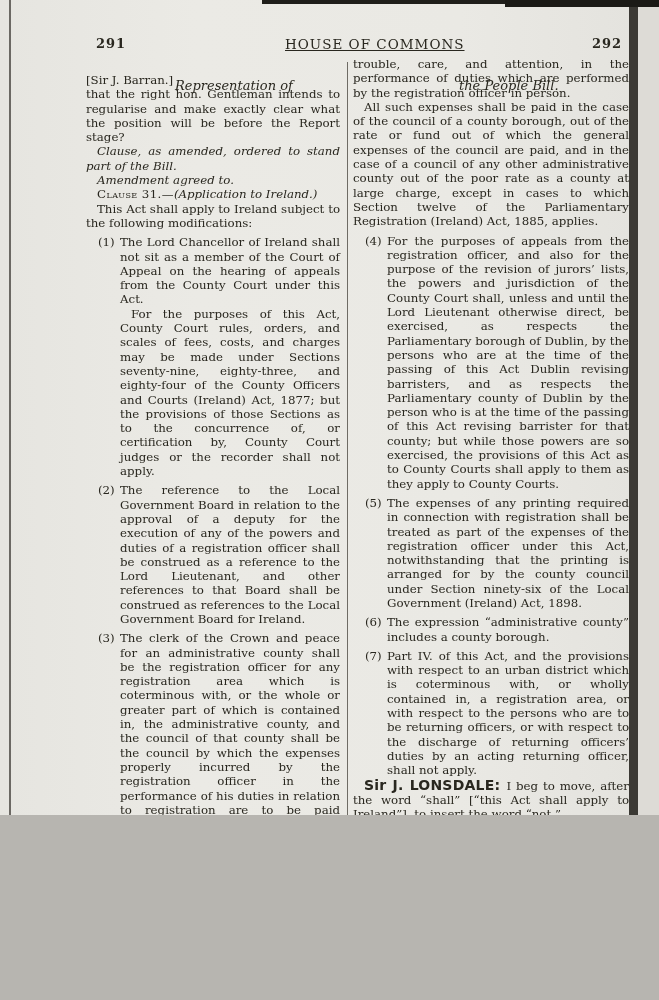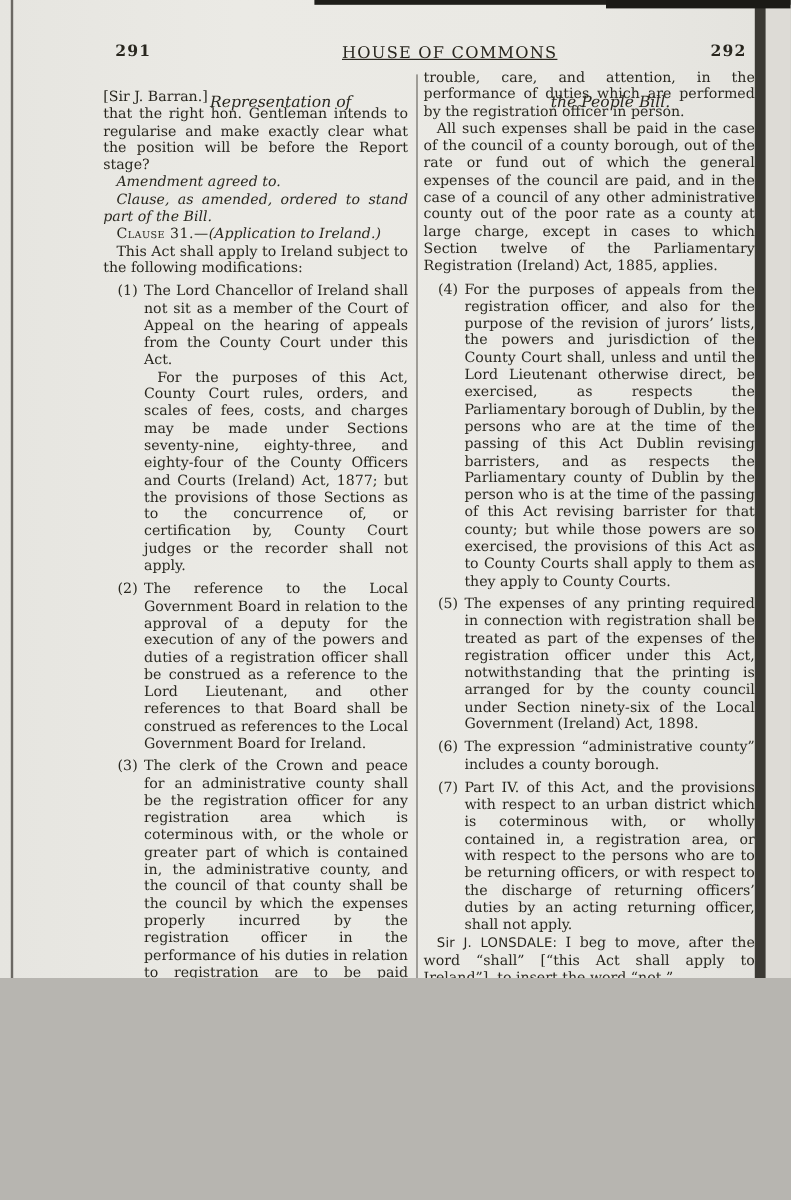--- a/index.html
+++ b/index.html
@@ -35,21 +35,21 @@
   .gap{margin-top:5px;}
   .gap-lg{margin-top:8px;}
   .indent{text-indent:11px;}
   .it{font-style:italic;}
   .speaker-ref{margin-left:26px;text-align:left;}
   .clause-heading{margin-top:9px;margin-bottom:5px;text-align:left;text-indent:11px;}
   .sc{font-variant:small-caps;letter-spacing:.4px;}
   .list-item{position:relative;padding-left:34px;margin-top:5px;}
   .num{position:absolute;left:12px;top:0;}
   .item-body p + p{text-indent:11px;}
-  .speaker{font-family:"DejaVu Sans", sans-serif;font-weight:normal;font-size:11px;letter-spacing:.2px;}
+  .speaker{font-family:"DejaVu Sans", sans-serif;font-weight:bold;font-size:14px;letter-spacing:.2px;}
 </style>
 </head>
 <body>
 
 <div class="page">
 
   <div class="art art-right-light"></div>
   <div class="art art-right-dark"></div>
   <div class="art art-left-line"></div>
   <div class="art art-top-strip"></div>
@@ -65,22 +65,22 @@
     <span class="run-caps" style="left:285px">HOUSE OF COMMONS</span>
     <span class="run-it" style="left:459px">the People Bill.</span>
     <span class="pg" style="left:592px">292</span>
   </div>
 
   <div class="divider"></div>
 
   <div class="col col-left">
     <p class="speaker-ref">[Sir J. Barran.]</p>
     <p>that the right hon. Gentleman intends to regularise and make exactly clear what the position will be before the Report stage?</p>
+    <p class="it indent gap">Clause, as amended, ordered to stand part of the Bill.</p>
     <p class="it indent gap-lg">Amendment agreed to.</p>
-    <p class="it indent gap">Clause, as amended, ordered to stand part of the Bill.</p>
     <p class="clause-heading"><span class="sc">Clause 31.—</span><span class="it">(Application to Ireland.)</span></p>
     <p class="indent">This Act shall apply to Ireland subject to the following modifications:</p>
 
     <div class="list-item">
       <span class="num">(1)</span>
       <div class="item-body">
         <p>The Lord Chancellor of Ireland shall not sit as a member of the Court of Appeal on the hearing of appeals from the County Court under this Act.</p>
         <p>For the purposes of this Act, County Court rules, orders, and scales of fees, costs, and charges may be made under Sections seventy-nine, eighty-three, and eighty-four of the County Officers and Courts (Ireland) Act, 1877; but the provisions of those Sections as to the concurrence of, or certification by, County Court judges or the recorder shall not apply.</p>
       </div>
     </div>

